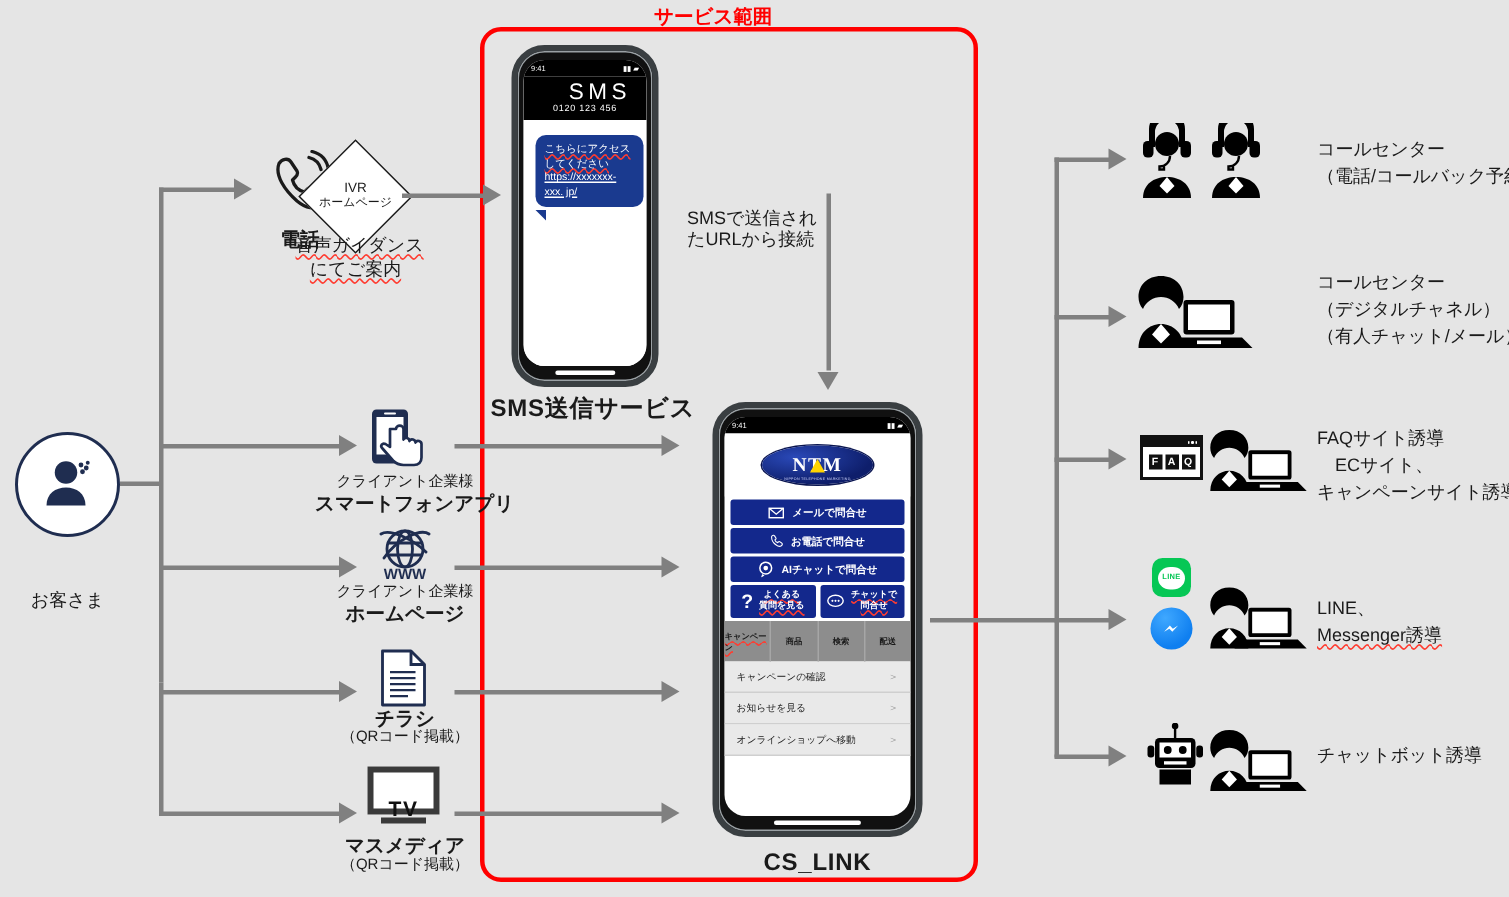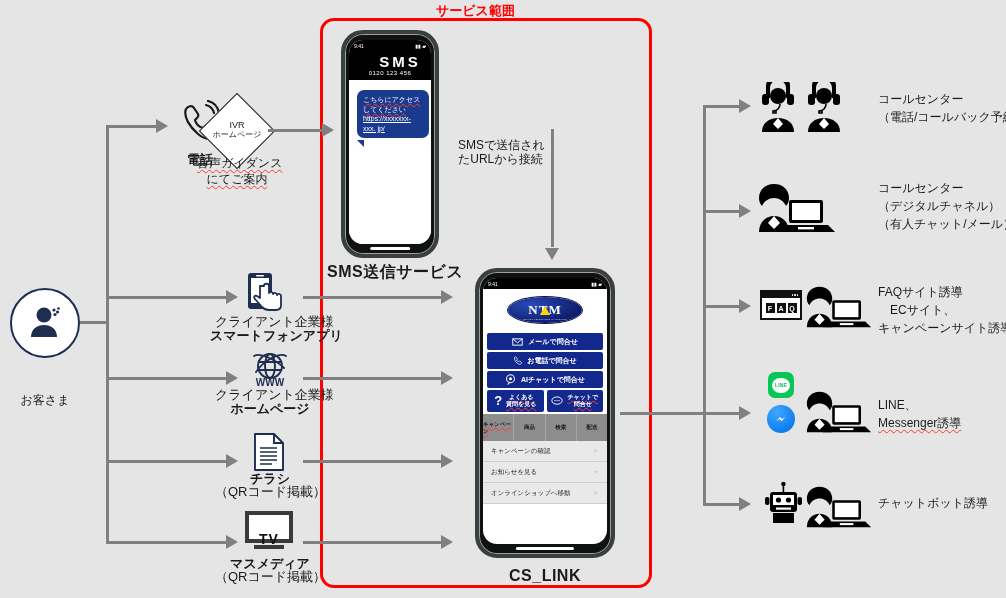--- a/index.html
+++ b/index.html
@@ -12,40 +12,40 @@
   .line-v{position:absolute;background:#808080;width:3px;}
   .arrowhead{position:absolute;width:0;height:0;border-top:7px solid transparent;border-bottom:7px solid transparent;border-left:12px solid #808080;}
 
   
   .red-box{position:absolute;border:3px solid #ff0000;border-radius:14px;box-sizing:border-box;}
   .red-label{position:absolute;color:#ff0000;font-size:13px;font-weight:700;white-space:nowrap;}
 
   
   .lbl{position:absolute;font-size:12px;line-height:15px;color:#1a1a1a;white-space:nowrap;}
   .lbl-b{font-weight:700;font-size:13px;}
-  .lbl-sm{font-size:13px;line-height:12px;}
+  .lbl-sm{font-size:10px;line-height:12px;}
   .sq{ text-decoration:underline; text-decoration-color:#ff3b30; text-decoration-style:wavy; text-decoration-thickness:1px; text-underline-offset:2px;}
   .title-big{position:absolute;font-weight:700;font-size:16px;letter-spacing:.5px;white-space:nowrap;}
 
   
   .cust-circle{position:absolute;width:70px;height:70px;border-radius:50%;border:2px solid #1f2d50;box-sizing:border-box;display:flex;align-items:center;justify-content:center;background:#fff;}
 
   
   .diamond{position:absolute;width:54px;height:54px;border:1.5px solid #1a1a1a;transform:rotate(45deg);box-sizing:border-box;background:#fff;}
   .diamond-txt{position:absolute;width:70px;text-align:center;font-size:8px;line-height:10px;color:#1a1a1a;}
 
   
   .phone{position:absolute;border:4px solid #3a3f42;border-radius:22px;background:#111;box-sizing:border-box;box-shadow:0 0 0 1px #9aa0a4 inset;}
   .phone-screen{position:absolute;left:4px;right:4px;top:6px;bottom:10px;background:#fff;border-radius:14px;overflow:hidden;}
   .home-bar{position:absolute;left:50%;transform:translateX(-50%);bottom:4px;width:44%;height:3px;background:#fff;border-radius:2px;}
   .statusbar{height:11px;background:#000;color:#fff;font-size:5px;display:flex;align-items:center;justify-content:space-between;padding:0 5px;box-sizing:border-box;}
 
   
   .sms-head{background:#000;color:#fff;text-align:center;padding:2px 0 4px;}
-  .sms-head .t1{font-size:15px;font-weight:700;letter-spacing:3px;margin-left:20px;}
+  .sms-head .t1{font-size:15px;font-weight:400;letter-spacing:3px;margin-left:20px;}
   .sms-head .t2{font-size:6px;letter-spacing:.5px;}
   .sms-body{background:#fff;height:100%;position:relative;}
   .bubble{position:absolute;left:8px;top:10px;width:72px;background:#1a3a8f;border-radius:7px;padding:5px 6px;box-sizing:border-box;}
   .bubble span{display:block;color:#ffffff;font-size:7px;line-height:9.5px;text-decoration:underline;}
   .bubble .wv{text-decoration-color:#ff3b30;text-decoration-style:wavy;}
   .bubble-tail{position:absolute;left:8px;top:60px;width:0;height:0;border-top:7px solid #1a3a8f;border-left:7px solid transparent;}
 
   
   .cs-logo-wrap{background:#fff;height:42px;display:flex;align-items:center;justify-content:center;}
   .cs-logo{width:74px;height:26px;border-radius:50%;background:radial-gradient(ellipse at 30% 30%,#2a49b8,#0e1e6b 70%);display:flex;align-items:center;justify-content:center;position:relative;box-shadow:0 0 0 1px #0a1550;}

